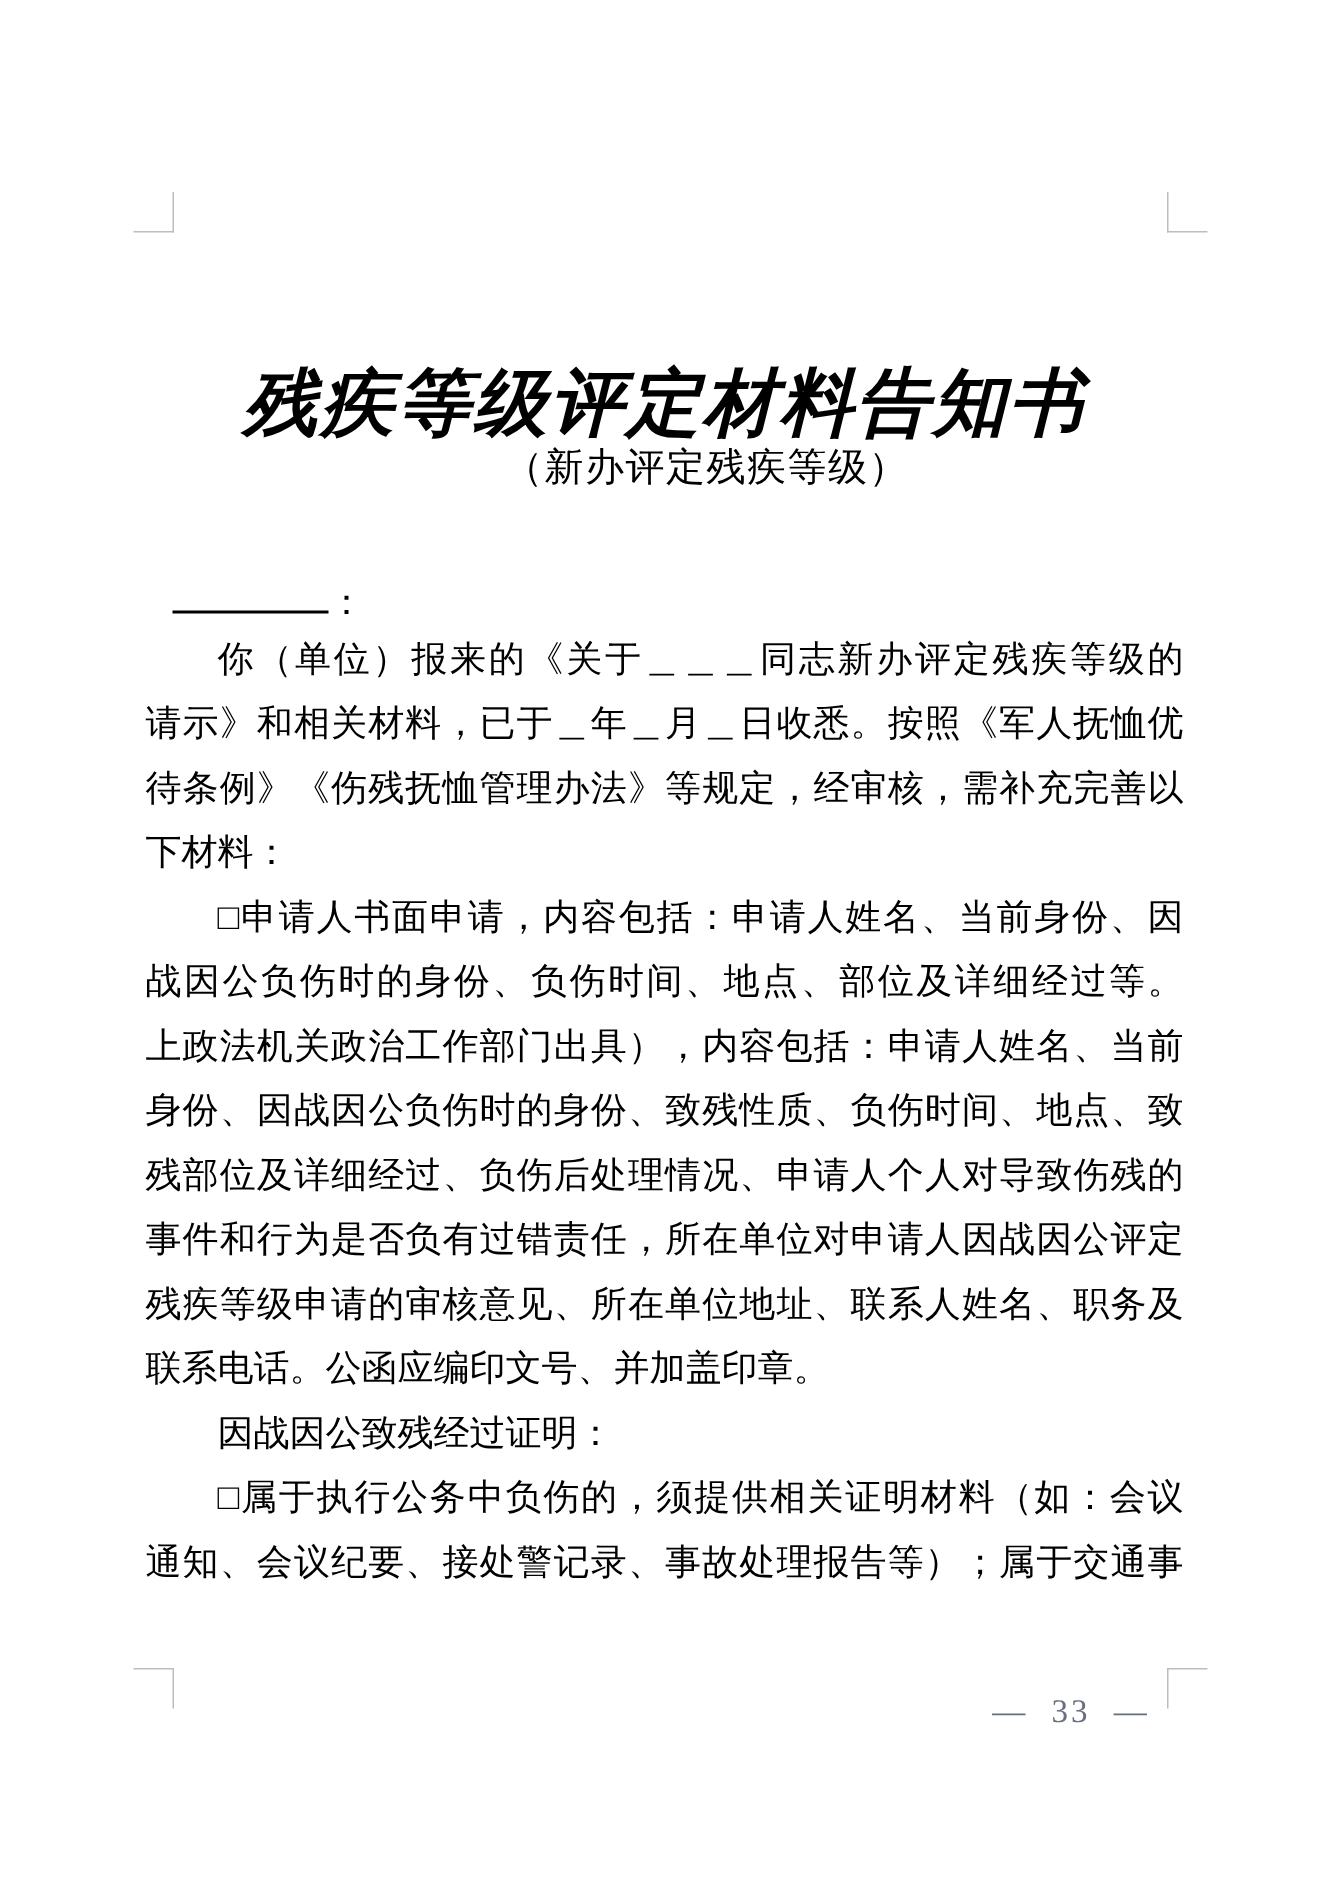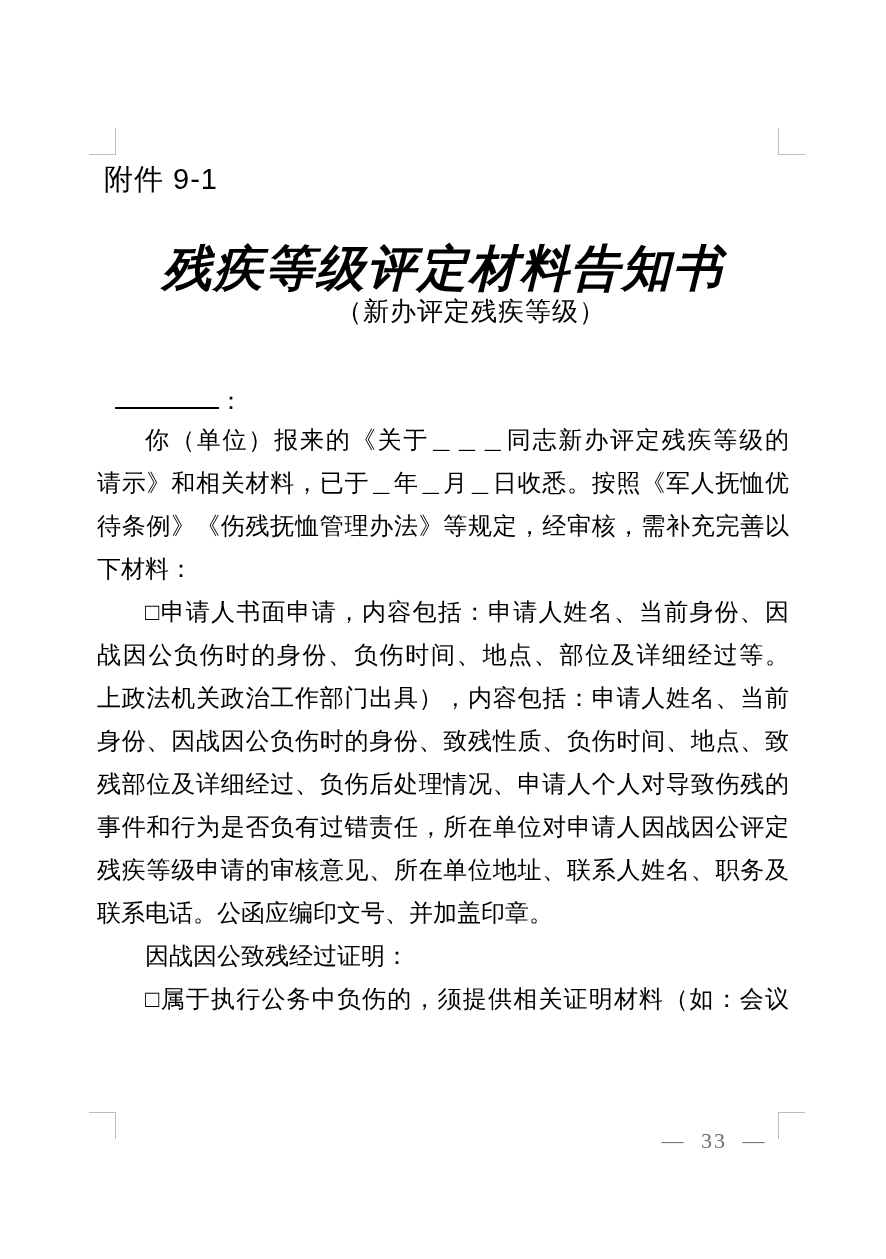--- a/index.html
+++ b/index.html
@@ -98,21 +98,20 @@
 </head>
 <body>
 
 <div id="page">
 
   <div class="crop crop-tl"></div>
   <div class="crop crop-tr"></div>
   <div class="crop crop-bl"></div>
   <div class="crop crop-br"></div>
 
-  <div class="attachment">附件 9-1</div>
 
   <div class="doc-title">残疾等级评定材料告知书</div>
   <div class="doc-subtitle">（新办评定残疾等级）</div>
 
   <div class="body-text">
     <div class="salutation"><span class="blank"></span><span>：</span></div>
 
     <div class="line j indent">你（单位）报来的《关于＿＿＿同志新办评定残疾等级的</div>
     <div class="line j">请示》和相关材料，已于＿年＿月＿日收悉。按照《军人抚恤优</div>
     <div class="line j">待条例》《伤残抚恤管理办法》等规定，经审核，需补充完善以</div>
@@ -120,19 +119,20 @@
     <div class="line j indent">□申请人书面申请，内容包括：申请人姓名、当前身份、因</div>
     <div class="line j">战因公负伤时的身份、负伤时间、地点、部位及详细经过等。</div>
     <div class="line j">上政法机关政治工作部门出具），内容包括：申请人姓名、当前</div>
     <div class="line j">身份、因战因公负伤时的身份、致残性质、负伤时间、地点、致</div>
     <div class="line j">残部位及详细经过、负伤后处理情况、申请人个人对导致伤残的</div>
     <div class="line j">事件和行为是否负有过错责任，所在单位对申请人因战因公评定</div>
     <div class="line j">残疾等级申请的审核意见、所在单位地址、联系人姓名、职务及</div>
     <div class="line">联系电话。公函应编印文号、并加盖印章。</div>
     <div class="line indent">因战因公致残经过证明：</div>
     <div class="line j indent">□属于执行公务中负伤的，须提供相关证明材料（如：会议</div>
+    <div class="line j">通知、会议纪要、接处警记录、事故处理报告等）；属于交通事</div>
   </div>
 
   <div class="page-number">
     <span class="page-number-inner">— 33 —</span>
   </div>
 
 </div>
 
 </body></html>

